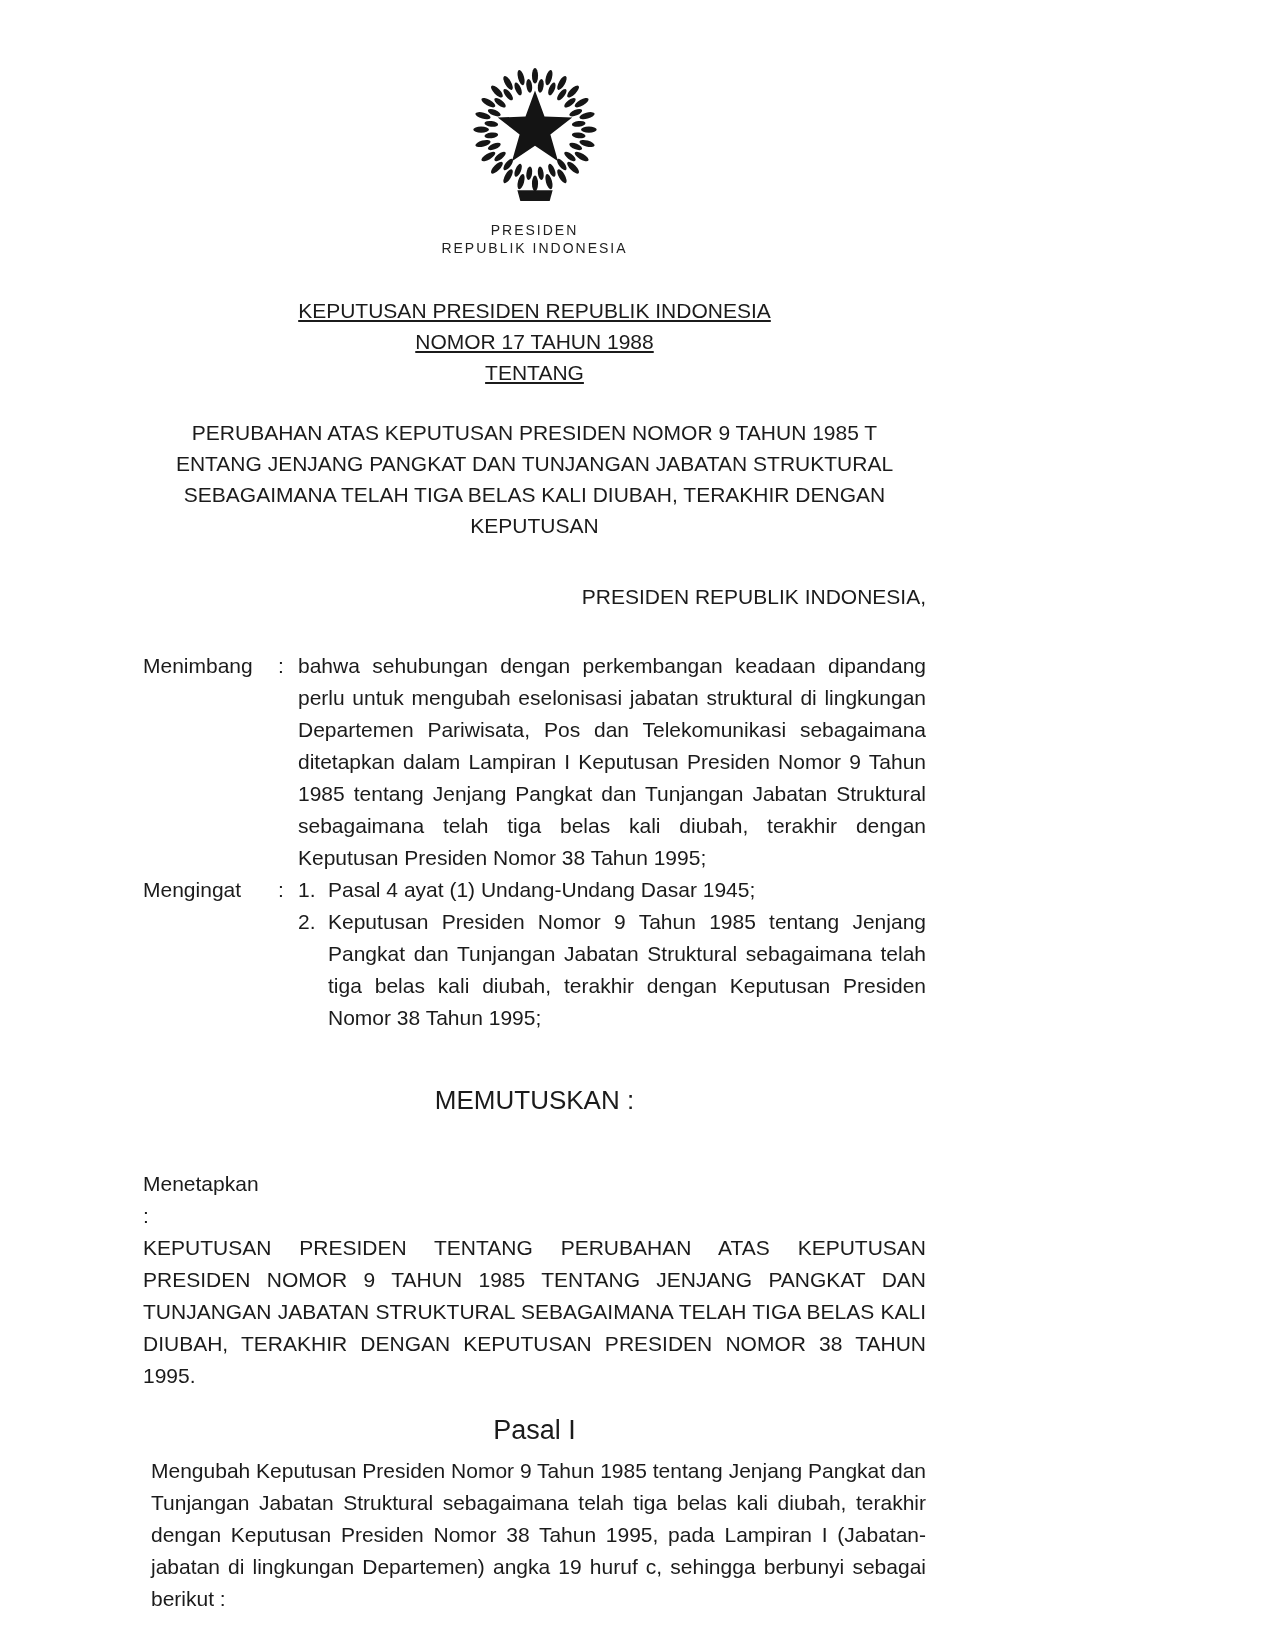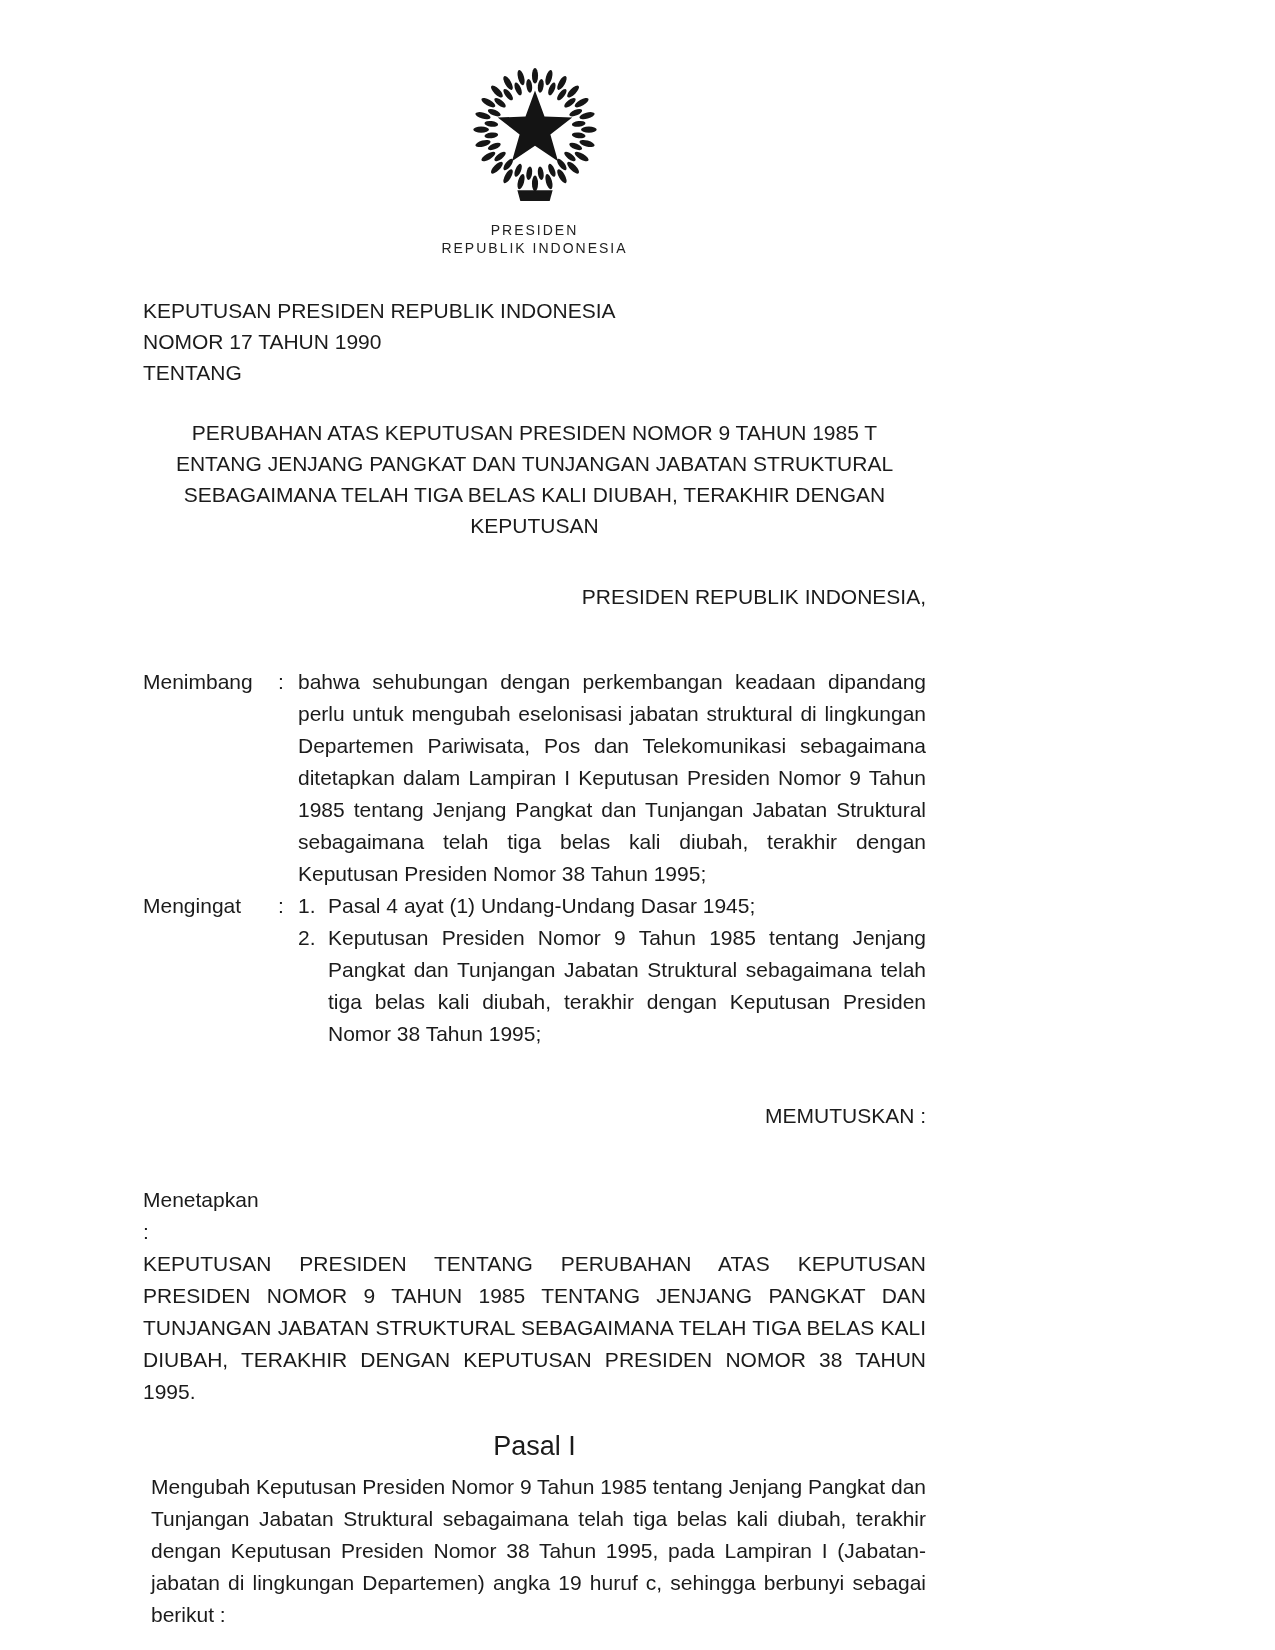--- a/index.html
+++ b/index.html
@@ -21,49 +21,51 @@
   .letterhead {
     margin-top: 12px;
     text-align: center;
     font-size: 14px;
     line-height: 18px;
     letter-spacing: 2px;
     color: #222;
   }
   .doc-title {
     margin-top: 38px;
+    text-align: center;
     font-size: 21px;
     line-height: 31px;
+    text-decoration: underline;
   }
   .subject {
     margin-top: 29px;
     text-align: center;
     font-size: 21px;
     line-height: 31px;
   }
   .salutation {
     margin-top: 40px;
     text-align: right;
     font-size: 21px;
     line-height: 31px;
   }
   .body-text { font-size: 21px; line-height: 32px; }
   .section { display: flex; align-items: flex-start; }
-  .sec-menimbang { margin-top: 54px; }
+  .sec-menimbang { margin-top: 38px; }
   .label-cell { width: 135px; flex: none; }
   .colon-cell { width: 12px; flex: none; text-align: left; }
   .gap-cell { width: 8px; flex: none; }
   .content-cell { flex: 1; text-align: justify; }
   .list-item { display: flex; align-items: flex-start; }
   .marker-cell { width: 30px; flex: none; }
   .item-text { flex: 1; text-align: justify; }
   .memutuskan {
     margin-top: 50px;
-    text-align: right;
-    font-size: 21px;
+    text-align: center;
+    font-size: 26px;
     line-height: 32px;
   }
   .sec-menetapkan { margin-top: 52px; flex-direction: column; }
   .pasal-heading {
     margin-top: 22px;
     text-align: center;
     font-size: 27px;
     line-height: 32px;
   }
   .article-body {
@@ -138,21 +140,21 @@
     </svg>
   </div>
 
   <div class="letterhead">
     <div>PRESIDEN</div>
     <div>REPUBLIK INDONESIA</div>
   </div>
 
   <div class="doc-title">
     <div>KEPUTUSAN PRESIDEN REPUBLIK INDONESIA</div>
-    <div>NOMOR 17 TAHUN 1990</div>
+    <div>NOMOR 17 TAHUN 1988</div>
     <div>TENTANG</div>
   </div>
 
   <div class="subject">
     <div>PERUBAHAN ATAS KEPUTUSAN PRESIDEN NOMOR 9 TAHUN 1985 T</div>
     <div>ENTANG JENJANG PANGKAT DAN TUNJANGAN JABATAN STRUKTURAL</div>
     <div>SEBAGAIMANA TELAH TIGA BELAS KALI DIUBAH, TERAKHIR DENGAN KEPUTUSAN</div>
   </div>
 
   <div class="salutation">PRESIDEN REPUBLIK INDONESIA,</div>

